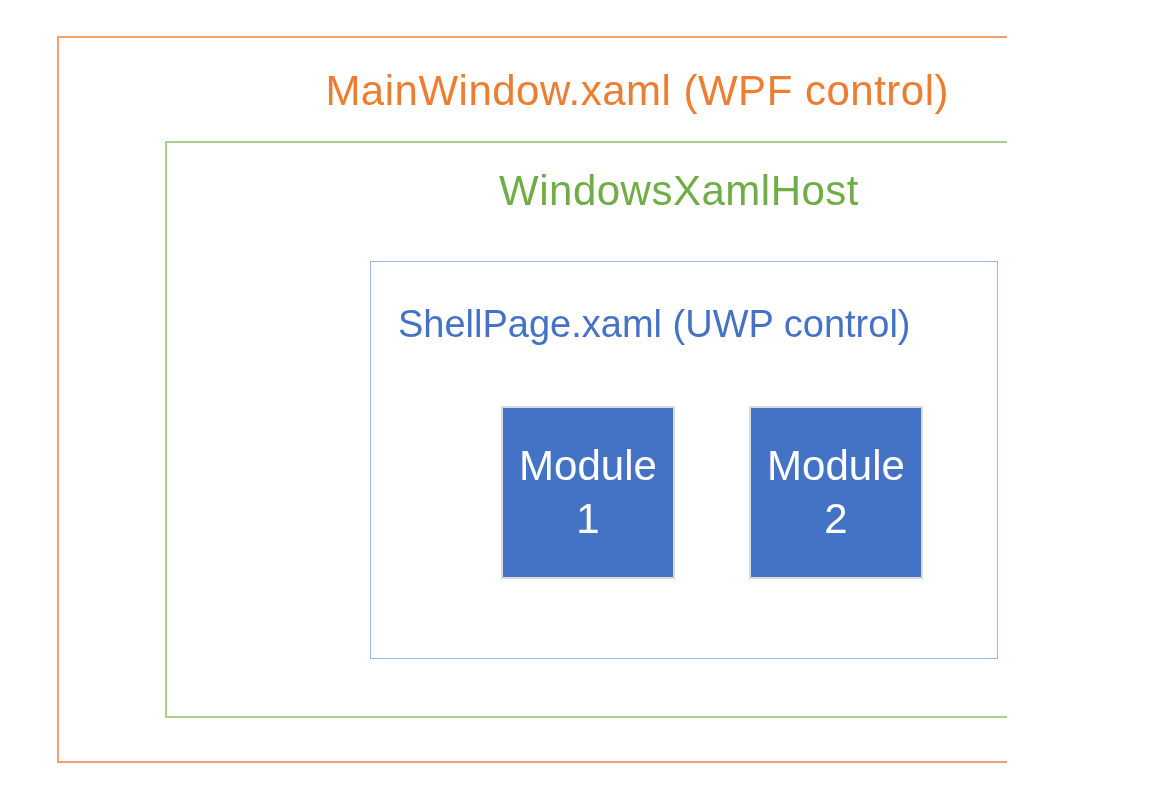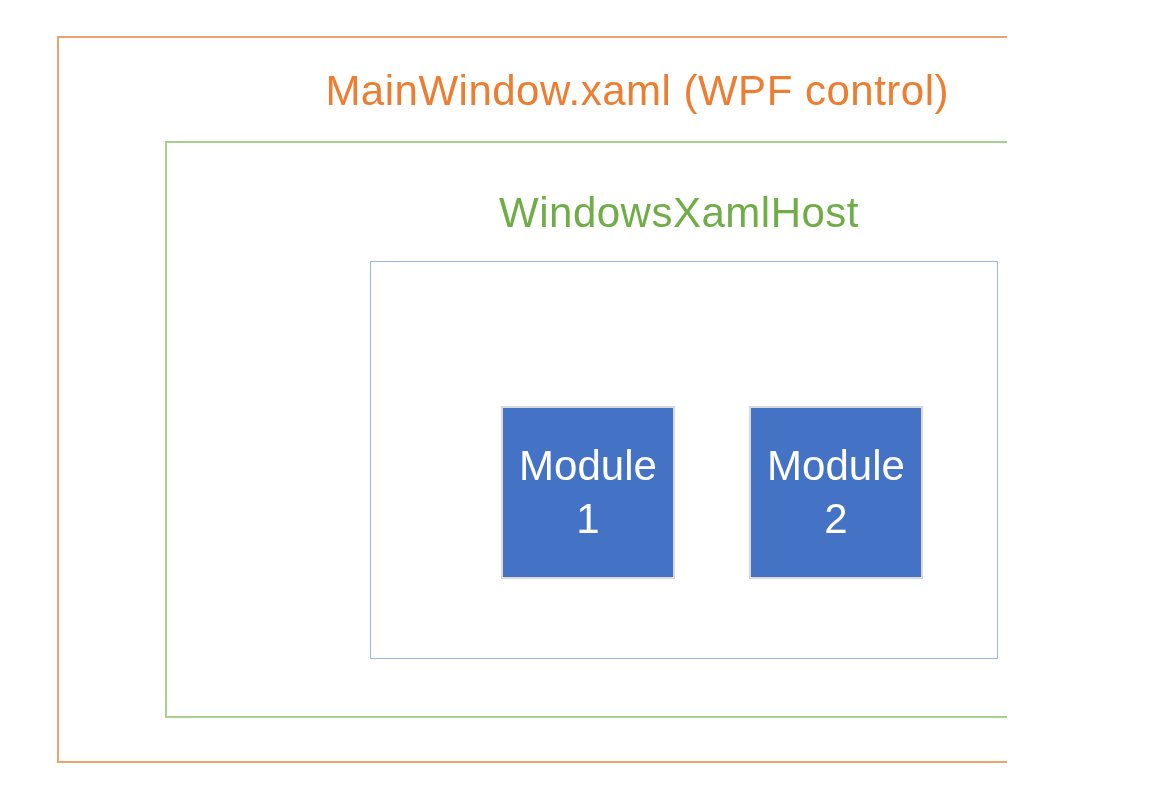--- a/index.html
+++ b/index.html
@@ -40,21 +40,21 @@
     white-space: nowrap;
     line-height: 1.2;
   }
   .title.outer-title {
     top: 66px; right: 58px;
     font-size: 42px;
     letter-spacing: 0.5px;
     color: #ED7D31;
   }
   .title.host-title {
-    top: 188px; right: 148px;
+    top: 166px; right: 148px;
     font-size: 42px;
     letter-spacing: 0.5px;
     color: #70AD47;
   }
   .title.shell-title {
     top: 302px; left: 398px;
     font-size: 38px;
     color: #4472C4;
   }
   .module {
@@ -83,20 +83,21 @@
 <div class="canvas">
 
   <div class="box outer"></div>
   <div class="box host"></div>
   <div class="box shell"></div>
 
   <div class="title outer-title">MainWindow.xaml (WPF control)</div>
 
   <div class="title host-title">WindowsXamlHost</div>
 
+  <div class="title shell-title">ShellPage.xaml (UWP control)</div>
 
   <div class="module m1">
     <span class="line">Module</span>
     <span class="line">1</span>
   </div>
 
   <div class="module m2">
     <span class="line">Module</span>
     <span class="line">2</span>
   </div>

